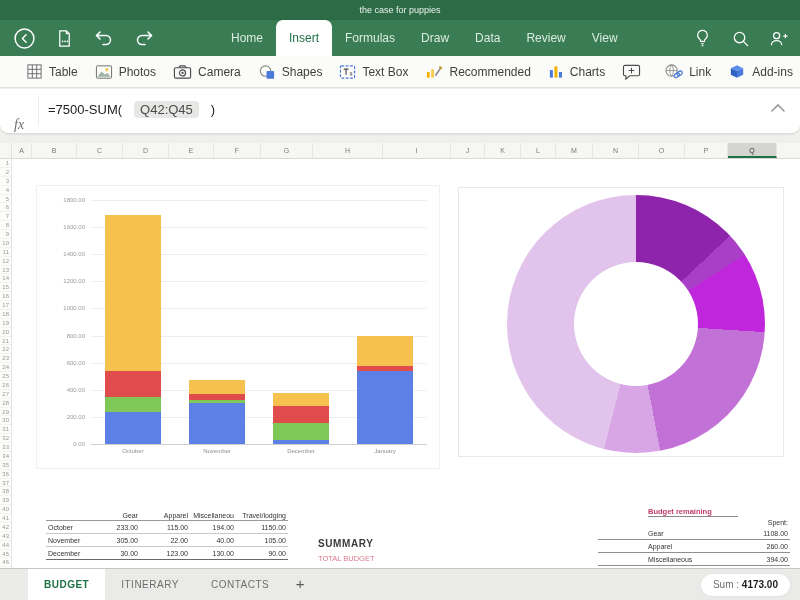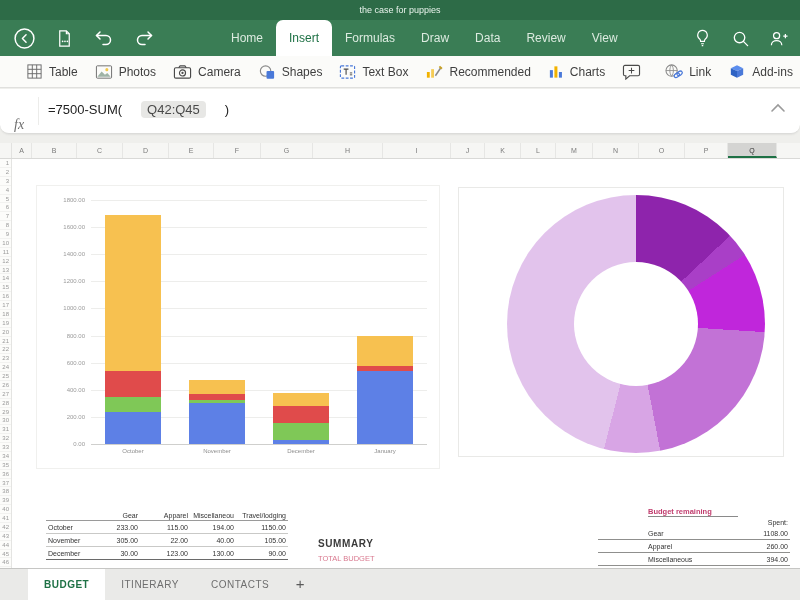--- a/index.html
+++ b/index.html
@@ -23,21 +23,21 @@
     border-bottom:1px solid #E0E0DE; display:flex; align-items:center; padding-left:26px; gap:17px; }
   .titem { display:flex; align-items:center; gap:6px; font-size:12px; color:#3F3F3F; cursor:pointer; white-space:nowrap; }
 
   
   .fregion { position:absolute; left:0; top:88px; width:800px; height:55px; background:#EFEFEC; }
   .fcard { position:absolute; left:0; right:0; top:1px; height:45px; background:#fff;
     border-bottom:1px solid #DCDCDA; border-radius:0 0 9px 9px; box-shadow:0 1px 2px rgba(0,0,0,0.06); }
   .fx { position:absolute; left:14px; top:28px; font-family:"Liberation Serif", serif; font-style:italic;
     font-size:14px; color:#6E6E6E;text-align:right; }
   .fx-divider { position:absolute; left:38px; top:8px; bottom:8px; width:1px; background:#ECECEA; }
-  .ftext { position:absolute; left:48px; top:12px; font-size:13px; color:#222; display:flex; align-items:center; gap:19px; }
+  .ftext { position:absolute; left:48px; top:12px; font-size:13px; color:#222; display:flex; align-items:center; gap:12px; }
   .fpill { background:#E7E7E5; border-radius:4px; padding:1px 6px; color:#4A4A4A; }
   .fchev { position:absolute; right:14px; top:14px; cursor:pointer; }
 
   
   .colheads { position:absolute; left:0; top:143px; width:800px; height:16px; background:#F6F6F4;
     border-bottom:1px solid #D9D9D7; display:flex; }
   .corner { width:12px; border-right:1px solid #E2E2E0; }
   .colh { font-size:7px; color:#7A7A7A; text-align:center; line-height:15px; border-right:1px solid #E6E6E4; }
   .colh.sel { background:#D4D4D2; border-bottom:2px solid #1E7145; color:#333; }
   .colh.filler { border-right:none; }
@@ -471,13 +471,17 @@
   </div>
 </div>
 
 <div class="tabbar">
   <div class="stabs">
     <div class="stab active">BUDGET</div>
     <div class="stab">ITINERARY</div>
     <div class="stab">CONTACTS</div>
     <div class="addsheet">+</div>
   </div>
+  <div class="sumpill">
+    <span>Sum :</span>
+    <b>4173.00</b>
+  </div>
 </div>
 
 </body></html>

